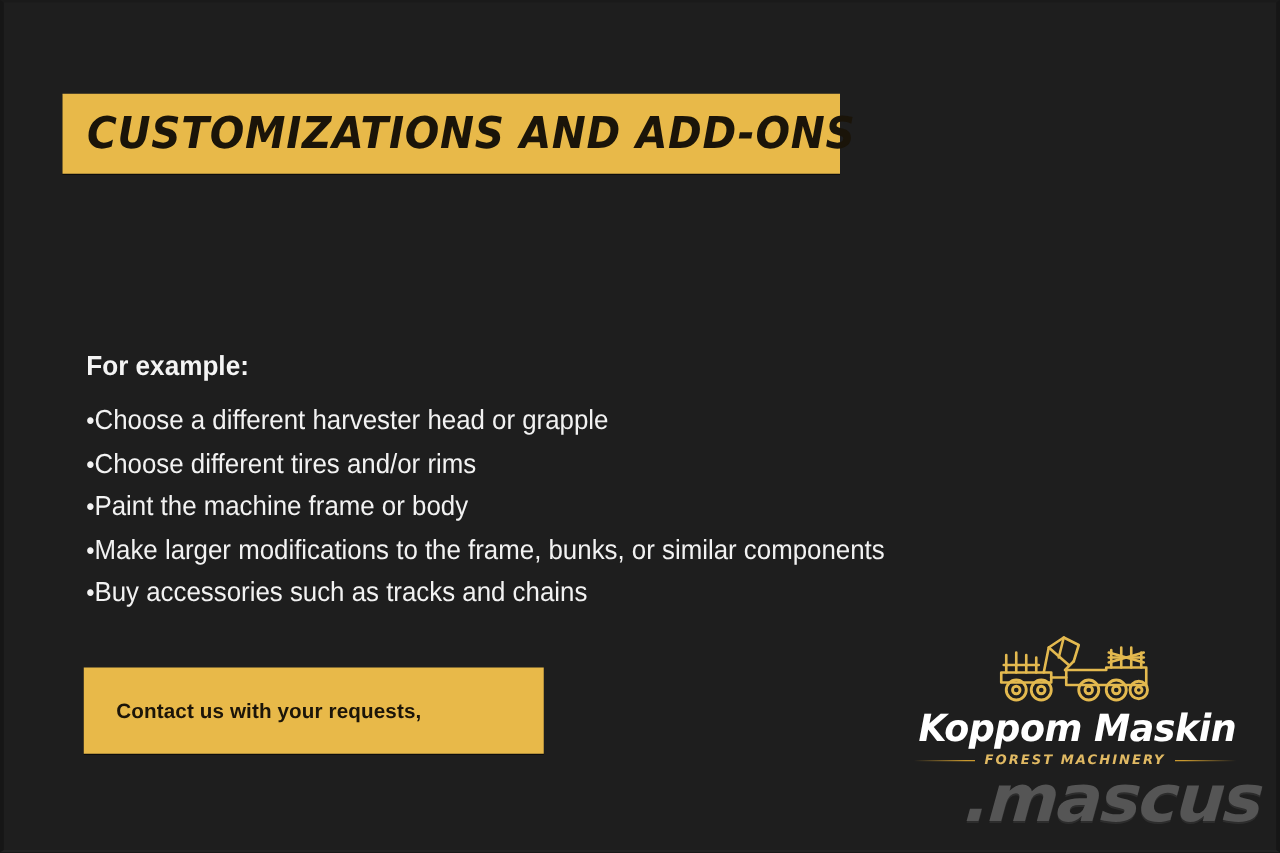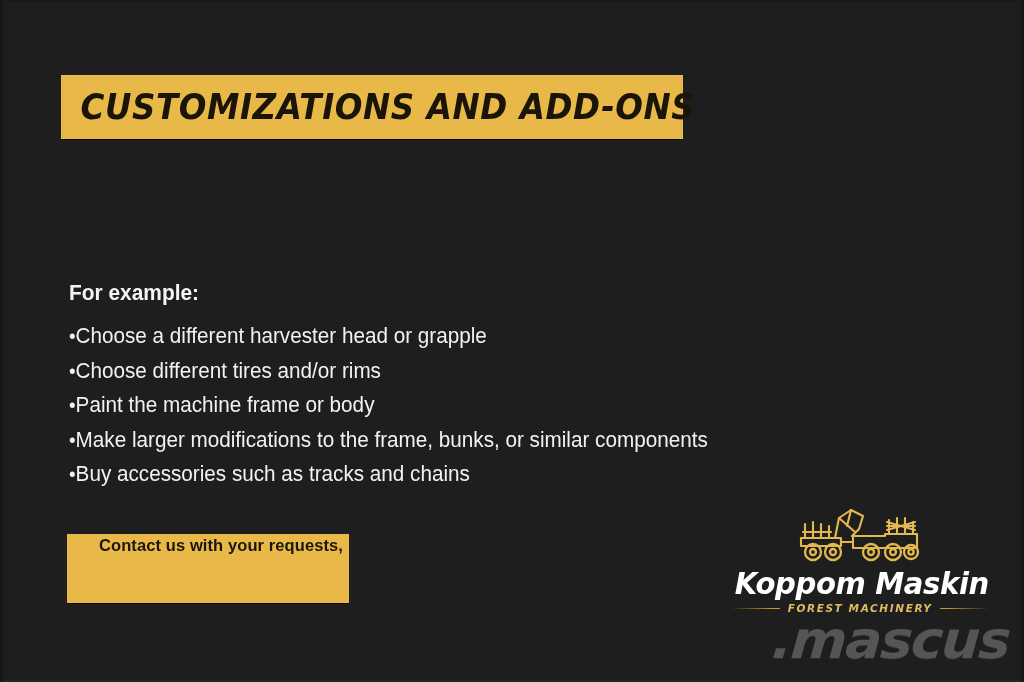--- a/index.html
+++ b/index.html
@@ -17,21 +17,21 @@
     border-left:3px solid #161616;
     border-right:3px solid #161616;
     border-top:2px solid #1a1a1a;
     border-bottom:2px solid #232323;
     overflow:hidden;
   }
 
   
   #title-banner {
     position:absolute;
-    left:58px; top:73px;
+    left:47px; top:73px;
     width:622px; height:64px;
     background:#e8b949;
     display:flex; align-items:center;
     box-shadow:0 1px 0 #0d0d0d;
   }
   #title-banner .title-text {
     font-family:"DejaVu Sans", sans-serif;
     font-weight:700;
     font-style:italic;
     font-size:35px;
@@ -94,24 +94,24 @@
     font-family:"Liberation Sans", sans-serif;
     font-size:22px;
     color:#f2f2f2;
     line-height:1;
   }
 
   
   #cta-box {
     position:absolute;
     left:64px; top:532px;
-    width:282px; height:69px;
+    width:368px; height:69px;
     background:#e8b949;
     display:flex;
-    flex-direction:row;
+    flex-direction:column;
     justify-content:center;
     padding-left:26px;
     box-shadow:0 1px 0 #0d0d0d;
   }
   #cta-box .cta-line {
     font-family:"Liberation Sans", sans-serif;
     font-weight:700;
     font-size:16.5px;
     line-height:22px;
     color:#1c1509;

